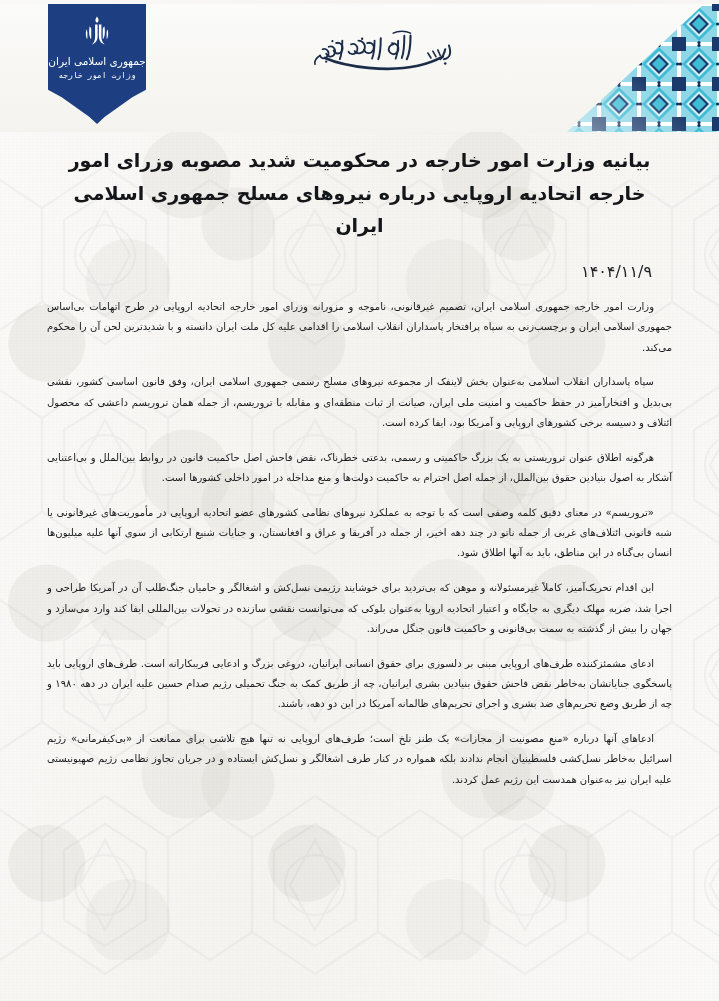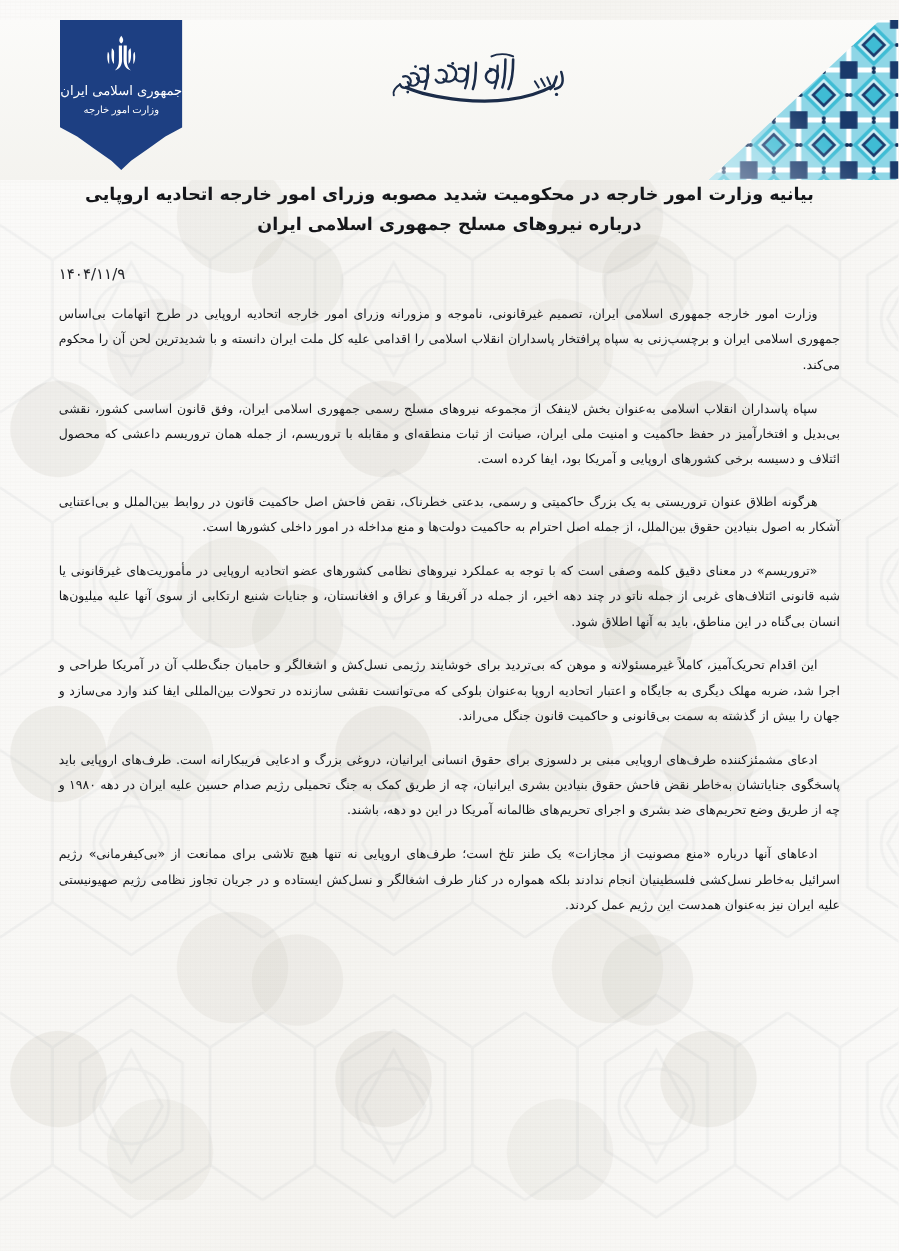--- a/index.html
+++ b/index.html
@@ -41,21 +41,21 @@
   .watermark {
     position: absolute;
     left: 0; right: 0; top: 150px; bottom: 0;
     opacity: .055;
     pointer-events: none;
   }
 
   
   .header {
     position: absolute;
-    top: 16px; left: 0; right: 0;
+    top: 4px; left: 0; right: 0;
     height: 128px;
     overflow: hidden;
   }
   .header-bg {
     position: absolute; inset: 0;
     background: linear-gradient(180deg,#fbfbf9 0%, #f4f3ef 100%);
   }
 
   
   .shield {
@@ -80,21 +80,21 @@
     margin-top: 7px;
     letter-spacing: .2px;
     white-space: nowrap;
     font-family: "DejaVu Sans", sans-serif;
   }
   .shield .line2 {
     color: #ffffff;
     font-size: 8px;
     margin-top: 4px;
     white-space: nowrap;
-    font-family: Liberation Serif, serif;
+    font-family: Liberation Mono, monospace;
   }
 
   
   .bismillah {
     position: absolute;
     left: 287px;
     top: 18px;
     width: 190px;
     height: 62px;
   }
@@ -118,34 +118,34 @@
     left: 0;
     right: 0;
     bottom: 0;
     padding: 0 47px 0 47px;
     box-sizing: border-box;
   }
 
   .title {
     margin: 16px 0 0 0;
     text-align: center;
-    font-size: 14px;
+    font-size: 19px;
     font-weight: bold;
     line-height: 1.72;
     color: #15161a;
     direction: rtl;
     letter-spacing: -.1px;
   }
 
   .date {
-    margin: 20px 6px 0 0;
-    font-size: 12px;
+    margin: 20px 20px 0 0;
+    font-size: 16px;
     color: #202227;
     direction: rtl;
-    text-align: left;
+    text-align: right;
     letter-spacing: 1.1px;
   }
 
   .body-text { margin-top: 16px; }
 
   .para {
     direction: rtl;
     text-align: justify;
     text-justify: inter-word;
     font-size: 10px;

